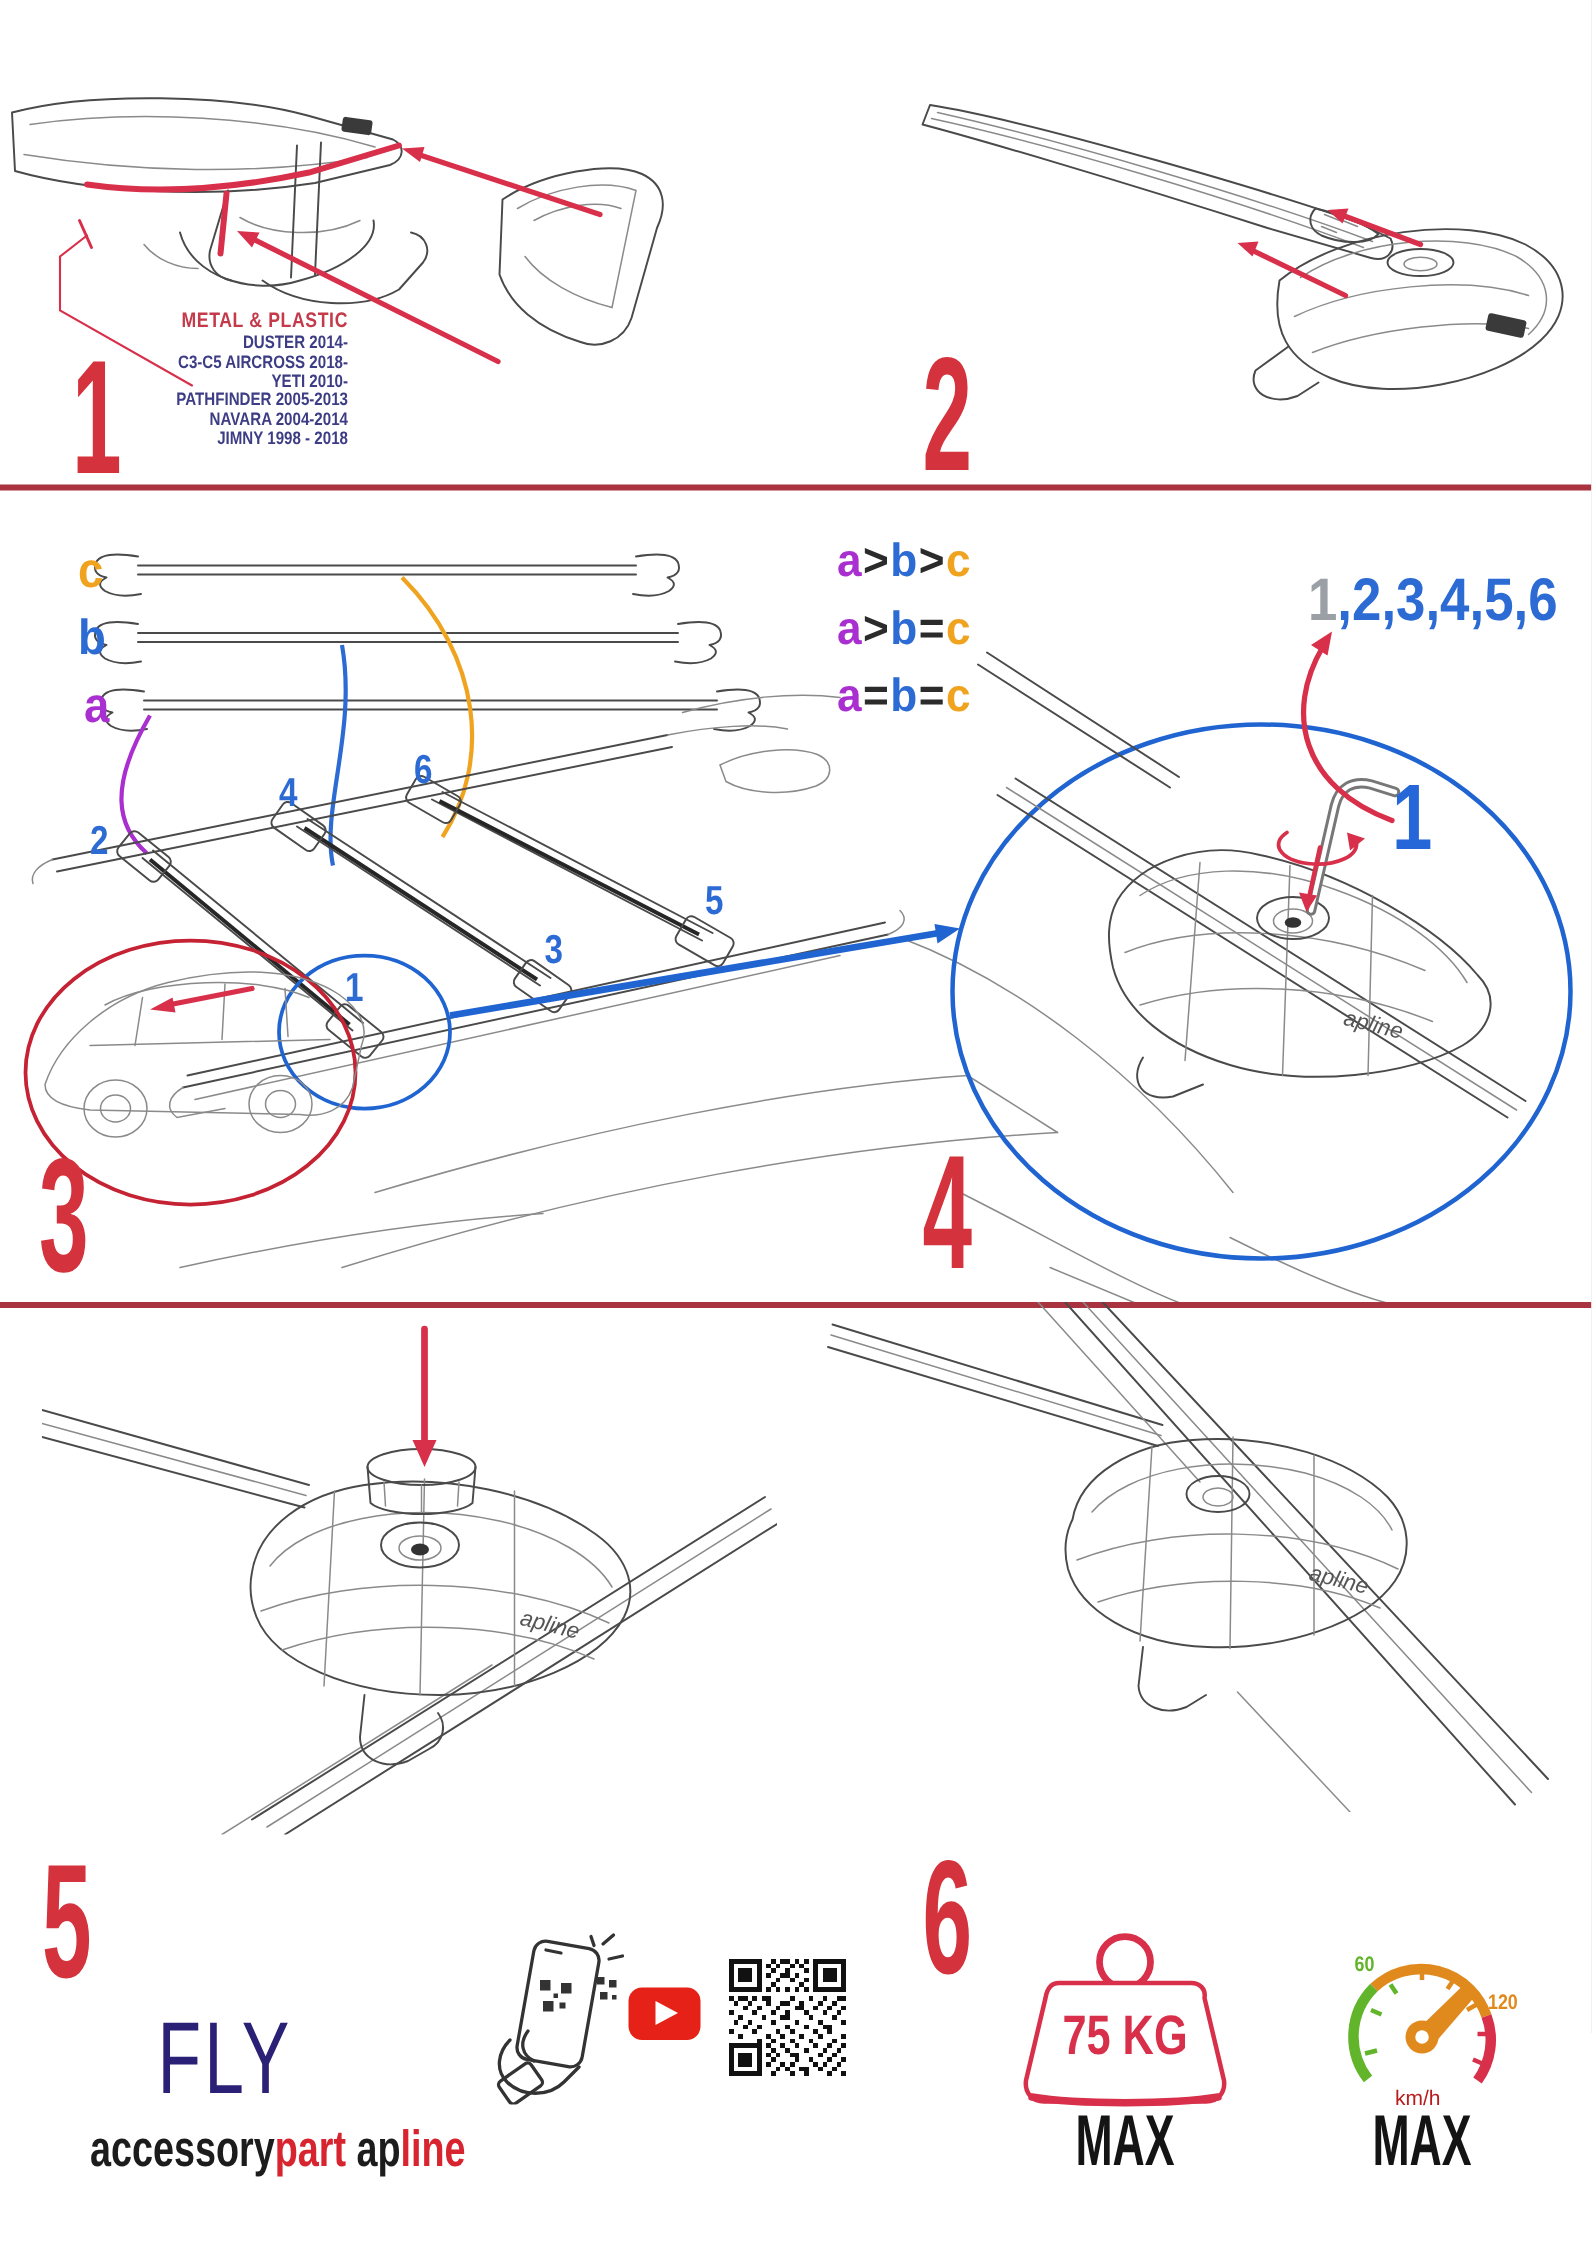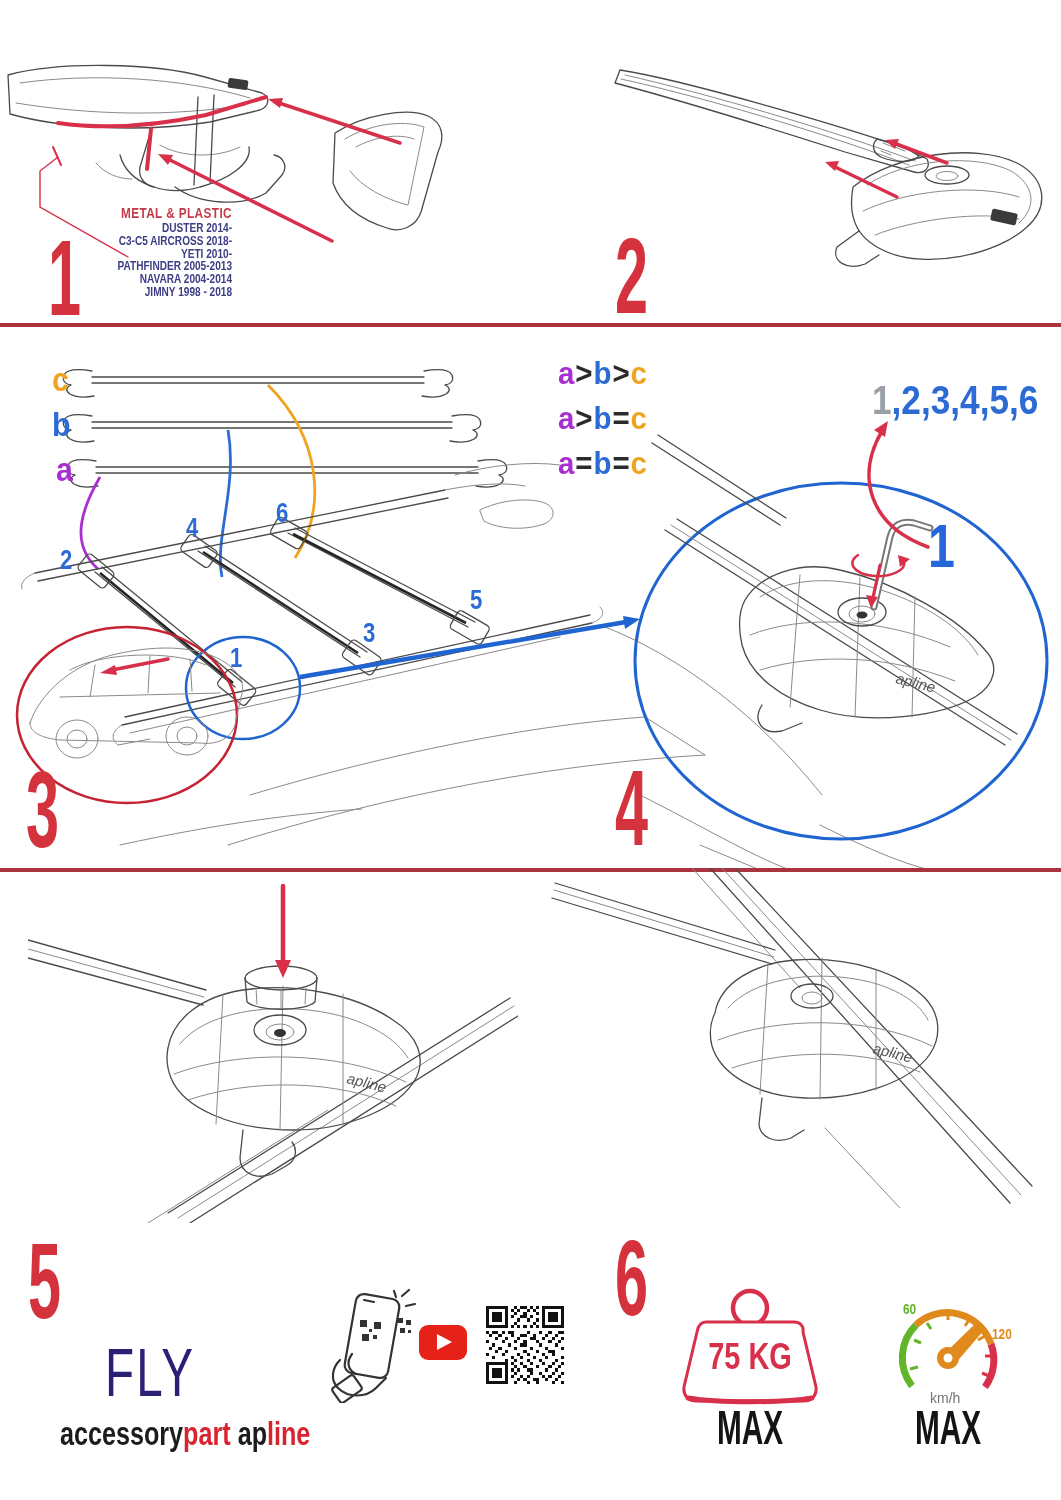--- a/index.html
+++ b/index.html
@@ -34,21 +34,21 @@
   .fly{font:400 68px "Liberation Sans",sans-serif;color:#2a2176;line-height:1;
        transform:scaleX(.70);transform-origin:0 0;letter-spacing:3px;}
   .brand{font:700 34px "Liberation Sans",sans-serif;line-height:1;transform:scaleX(.74);transform-origin:0 0;}
   .brand .bk{color:#1c1c1c}.brand .rd{color:#d8242f}
   .maxwrap{width:120px;text-align:center;transform:scaleX(.62);transform-origin:50% 0;
        font:700 48px "Liberation Sans",sans-serif;color:#141414;line-height:1;}
   .kg{width:120px;text-align:center;transform:scaleX(.78);transform-origin:50% 0;
        font:700 37px "Liberation Sans",sans-serif;color:#d8304a;line-height:1;}
   .gauge-t{font:700 14px "Liberation Sans",sans-serif;line-height:1;transform:scaleX(.85);transform-origin:0 0;}
   .g60{color:#62b52a}.g120{color:#e08a1e}
-  .kmh{font:400 14px "Liberation Sans",sans-serif;color:#737373;line-height:1;}
+  .kmh{font:400 14px "Liberation Sans",sans-serif;color:#b91c1c;line-height:1;}
   .yt{position:absolute;left:419px;top:1325px;width:48px;height:35px;background:#e62117;border-radius:9px;}
   .yt .tri{position:absolute;left:18px;top:9px;width:0;height:0;
        border-left:15px solid #fff;border-top:8.5px solid transparent;border-bottom:8.5px solid transparent;}
   .ln{stroke:#4a4a4a;stroke-width:1.3;fill:none;stroke-linecap:round;stroke-linejoin:round;}
   .lnl{stroke:#8a8a8a;stroke-width:1;fill:none;stroke-linecap:round;}
   .red{stroke:#d8304a;fill:none;stroke-linecap:round;}
   .redf{fill:#d8304a;stroke:none;}
   .bluef{fill:#1f64d0;stroke:none;}
 </style>
 </head>

